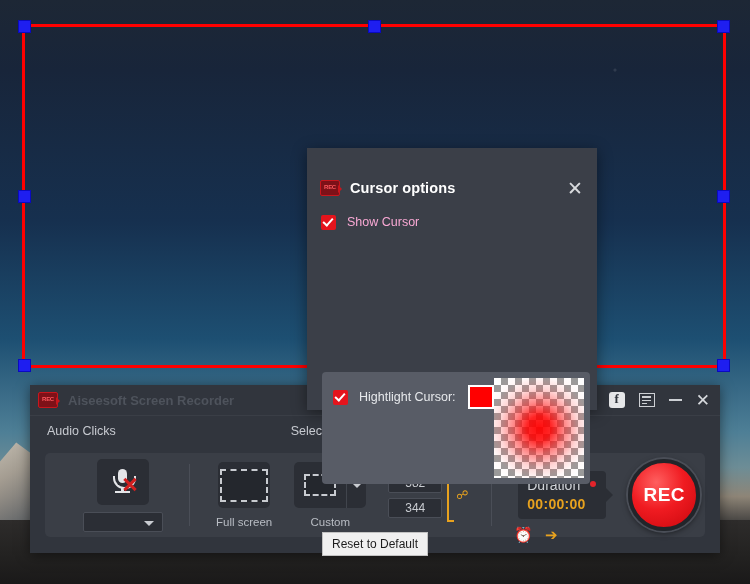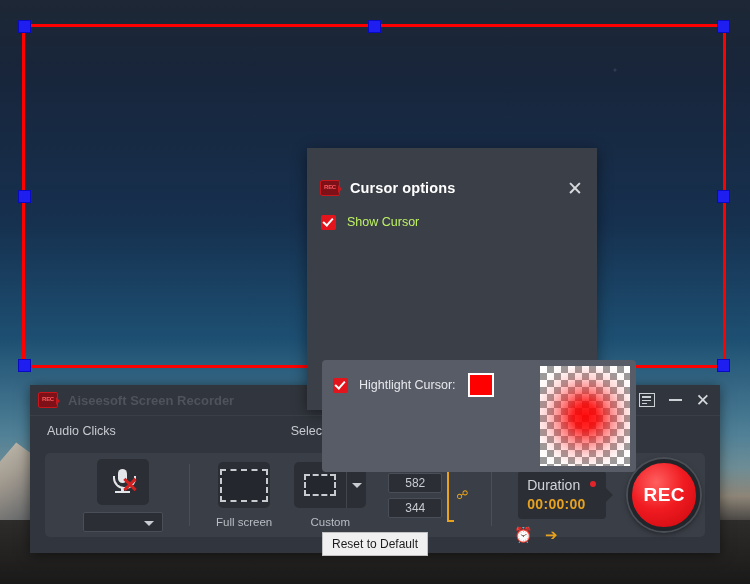--- a/index.html
+++ b/index.html
@@ -48,23 +48,23 @@
   #cd-title{color:#ffffff;font-size:14.5px;font-weight:bold;margin-left:10px;letter-spacing:.1px;}
   #cd-close{margin-left:auto;color:#d8dadd;font-size:19px;line-height:1;cursor:pointer;
     font-family:"DejaVu Sans",sans-serif;font-weight:300;padding:2px 4px;}
 
   .row-show{display:flex;align-items:center;padding:0 0 0 14px;height:28px;}
   .cb{width:15px;height:15px;border-radius:2px;flex:0 0 auto;position:relative;box-sizing:border-box;}
   .cb.on{background:#e4141c;}
   .cb.on::after{content:"";position:absolute;left:4px;top:1px;width:4px;height:8px;
     border:solid #fff;border-width:0 2px 2px 0;transform:rotate(42deg);}
   .cb.off{background:#e2e2e2;}
-  .cb-label{color:#bef264;font-size:12.5px;margin-left:11px;}
-
-  #hl-panel{position:absolute;left:15px;top:212px;width:314px;height:112px;
+  .cb-label{color:#f9a8d4;font-size:12.5px;margin-left:11px;}
+
+  #hl-panel{position:absolute;left:15px;top:224px;width:268px;height:112px;
     background:#585c66;border-radius:4px;}
   #hl-row{display:flex;align-items:center;height:30px;padding-left:11px;padding-top:10px;}
   #hl-label{color:#e7e9ec;font-size:12.5px;margin-left:11px;}
   #color-swatch{width:26px;height:24px;background:#ff0000;border:2px solid #ffffff;
     box-sizing:border-box;margin-left:12px;flex:0 0 auto;cursor:pointer;}
   #preview{position:absolute;right:6px;top:6px;width:90px;height:100px;
     background-color:#ffffff;
     background-image:
       radial-gradient(circle at 50% 50%, rgba(255,0,0,.95) 0%, rgba(255,0,0,.85) 18%, rgba(255,40,40,.55) 38%, rgba(255,90,90,.25) 58%, rgba(255,140,140,.06) 76%, rgba(255,255,255,0) 90%),
       linear-gradient(45deg,#9a9a9a 25%,transparent 25%,transparent 75%,#9a9a9a 75%),

